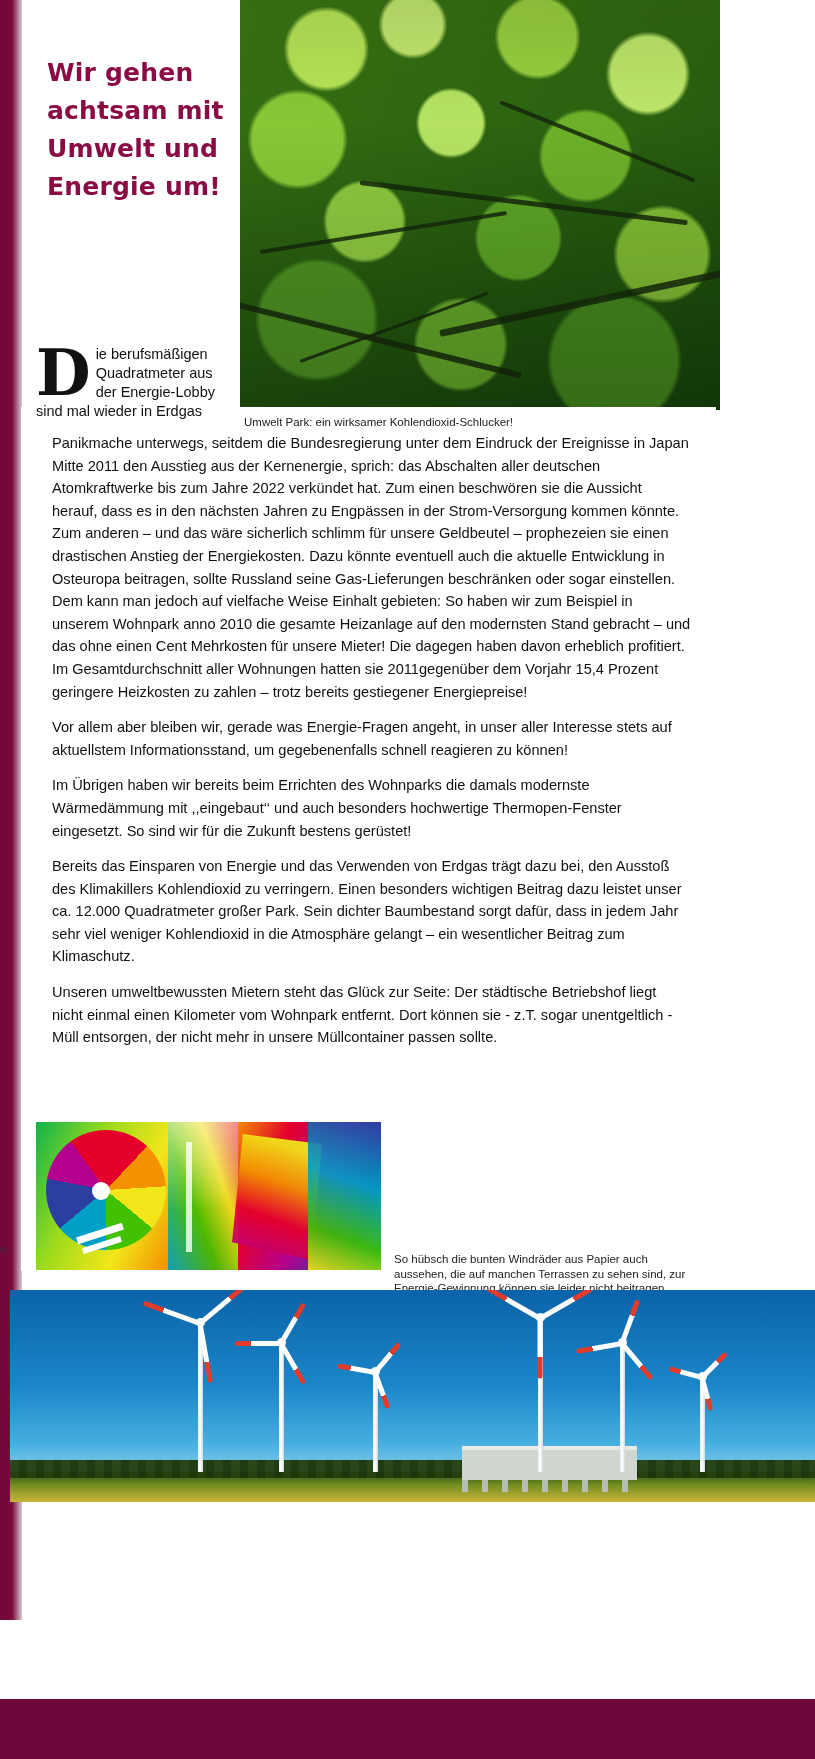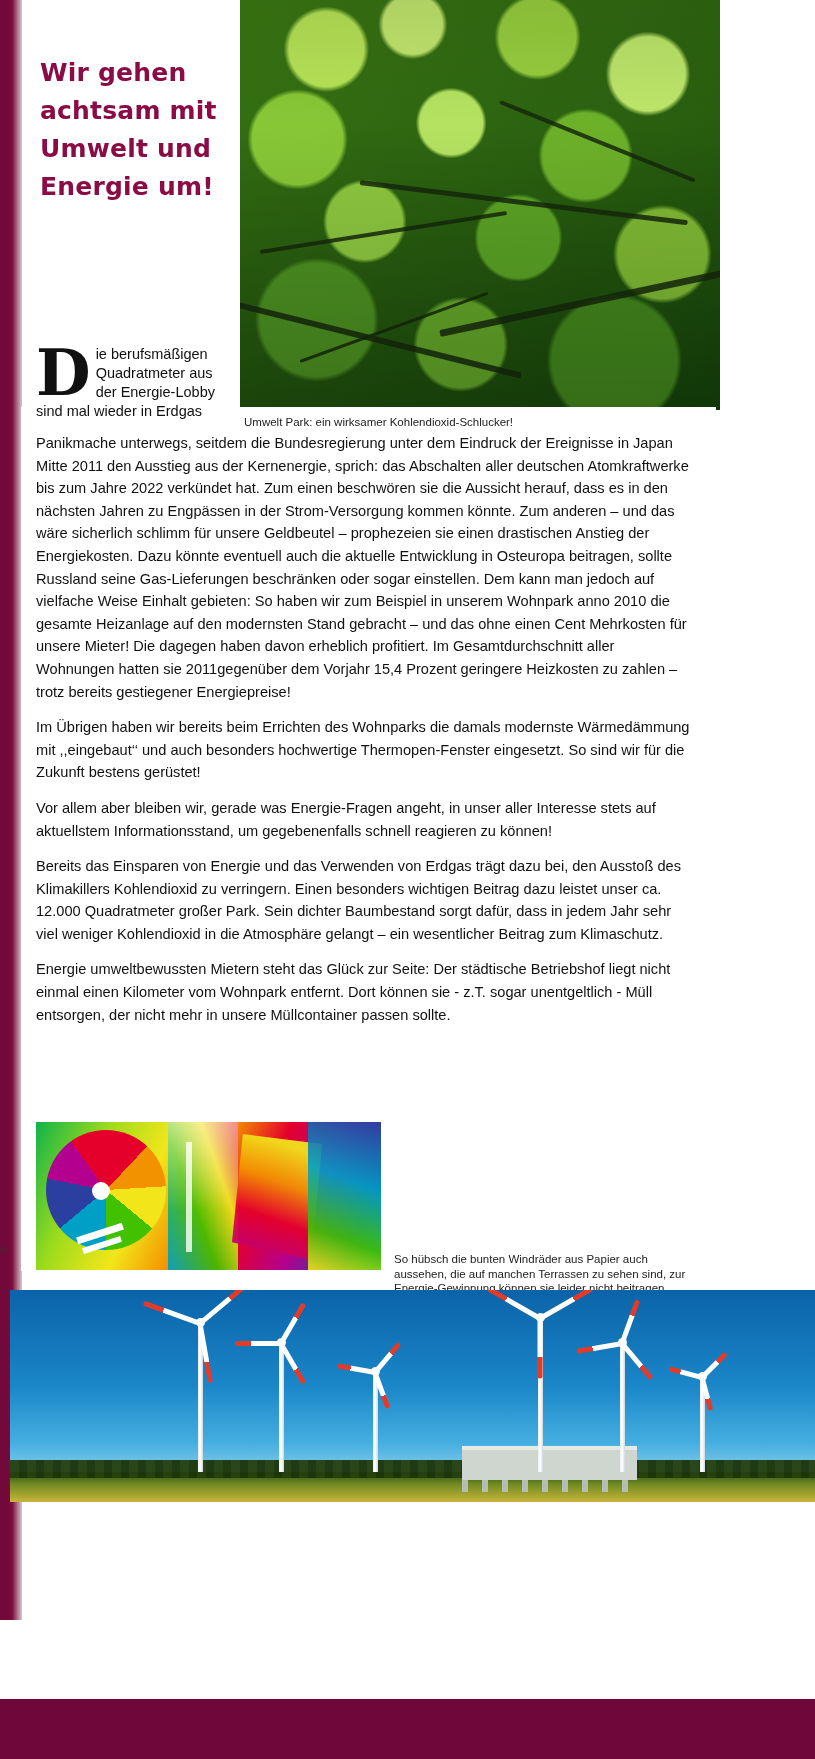--- a/index.html
+++ b/index.html
@@ -42,21 +42,21 @@
   .bottom-band-light {
     position: absolute;
     left: 0; bottom: 60px;
     width: 815px; height: 12px;
     background: #ffffff;
   }
 
   
   .headline {
     position: absolute;
-    left: 40px; top: 54px;
+    left: 47px; top: 54px;
     width: 200px;
     color: #8b0b45;
     font-size: 25px;
     line-height: 38px;
     font-weight: bold;
     font-family: "DejaVu Sans", sans-serif;
     letter-spacing: 0.2px;
   }
 
   
@@ -135,21 +135,21 @@
 
   .body-text {
     position: absolute;
     left: 36px; top: 432px;
     width: 655px;
     font-size: 14.6px;
     line-height: 22.6px;
     color: #111111;
   }
   .body-text p {
-    margin: 0 0 13px 0;
+    margin: 0 0 13px 16px;
   }
   .body-text p.first {
     margin-top: 0;
   }
 
   
   .photo-pinwheel {
     position: absolute;
     left: 36px; top: 1122px;
     width: 345px; height: 148px;
@@ -264,24 +264,24 @@
   <div class="dropcap-block">
     <span class="dropcap">D</span>
     <div>ie berufsmäßigen</div>
     <div>Quadratmeter aus</div>
     <div>der Energie-Lobby</div>
     <div class="lead-line4">sind mal wieder in Erdgas</div>
   </div>
 
   <div class="body-text">
     <p class="first">Panikmache unterwegs, seitdem die Bundesregierung unter dem Eindruck der Ereignisse in Japan Mitte 2011 den Ausstieg aus der Kernenergie, sprich: das Abschalten aller deutschen Atomkraftwerke bis zum Jahre 2022 verkündet hat. Zum einen beschwören sie die Aussicht herauf, dass es in den nächsten Jahren zu Engpässen in der Strom-Versorgung kommen könnte. Zum anderen – und das wäre sicherlich schlimm für unsere Geldbeutel – prophezeien sie einen drastischen Anstieg der Energiekosten. Dazu könnte eventuell auch die aktuelle Entwicklung in Osteuropa beitragen, sollte Russland seine Gas-Lieferungen beschränken oder sogar einstellen. Dem kann man jedoch auf vielfache Weise Einhalt gebieten: So haben wir zum Beispiel in unserem Wohnpark anno 2010 die gesamte Heizanlage auf den modernsten Stand gebracht – und das ohne einen Cent Mehrkosten für unsere Mieter!  Die dagegen haben davon erheblich profitiert. Im Gesamtdurchschnitt aller Wohnungen hatten sie 2011gegenüber dem Vorjahr 15,4 Prozent geringere Heizkosten zu zahlen – trotz bereits gestiegener Energiepreise!</p>
+    <p>Vor allem aber bleiben wir, gerade was Energie-Fragen angeht, in unser aller Interesse stets auf aktuellstem Informationsstand, um gegebenenfalls schnell reagieren zu können!</p>
     <p>Im Übrigen haben wir bereits beim Errichten des Wohnparks die damals modernste Wärmedämmung mit ,,eingebaut‘‘ und auch besonders hochwertige Thermopen-Fenster eingesetzt. So sind wir für die Zukunft bestens gerüstet!</p>
-    <p>Vor allem aber bleiben wir, gerade was Energie-Fragen angeht, in unser aller Interesse stets auf aktuellstem Informationsstand, um gegebenenfalls schnell reagieren zu können!</p>
     <p>Bereits das Einsparen von Energie und das Verwenden von Erdgas trägt dazu bei, den Ausstoß des Klimakillers Kohlendioxid zu verringern. Einen besonders wichtigen Beitrag dazu leistet unser ca. 12.000 Quadratmeter großer Park. Sein dichter Baumbestand sorgt dafür, dass in jedem Jahr sehr viel weniger Kohlendioxid in die Atmosphäre gelangt – ein wesentlicher Beitrag zum Klimaschutz.</p>
-    <p>Energie umweltbewussten Mietern steht das Glück zur Seite: Der städtische Betriebshof liegt nicht einmal einen Kilometer vom Wohnpark entfernt. Dort können sie - z.T. sogar unentgeltlich - Müll entsorgen, der nicht mehr in unsere Müllcontainer passen sollte.</p>
+    <p>Unseren umweltbewussten Mietern steht das Glück zur Seite: Der städtische Betriebshof liegt nicht einmal einen Kilometer vom Wohnpark entfernt. Dort können sie - z.T. sogar unentgeltlich - Müll entsorgen, der nicht mehr in unsere Müllcontainer passen sollte.</p>
   </div>
 
   <div class="photo-pinwheel">
     <div class="p" style="left:0;top:0;width:345px;height:148px;background:linear-gradient(115deg,#0fb34a 0%,#9ddb1c 18%,#f2e61a 34%,#f39200 48%,#e4002b 62%,#b4008e 76%,#2b3fa0 90%,#00a0c6 100%);"></div>
     <div class="p" style="left:10px;top:8px;width:120px;height:120px;border-radius:50%;background:conic-gradient(#e4002b 0 12%,#f39200 12% 24%,#f2e61a 24% 36%,#41c100 36% 50%,#00a0c6 50% 64%,#2b3fa0 64% 78%,#b4008e 78% 90%,#e4002b 90% 100%);"></div>
     <div class="p" style="left:56px;top:60px;width:18px;height:18px;border-radius:50%;background:#ffffff;"></div>
     <div class="p" style="left:132px;top:0;width:70px;height:148px;background:linear-gradient(180deg,rgba(255,255,255,0.55),rgba(255,255,255,0) 60%),linear-gradient(70deg,#00a0c6,#41c100 40%,#f2e61a 70%,#e4002b);opacity:0.92;"></div>
     <div class="p" style="left:196px;top:12px;width:90px;height:126px;background:linear-gradient(20deg,#b4008e,#e4002b 35%,#f39200 60%,#f2e61a 85%);clip-path:polygon(12% 0,100% 8%,88% 100%,0 86%);opacity:0.93;"></div>
     <div class="p" style="left:272px;top:0;width:73px;height:148px;background:linear-gradient(200deg,#2b3fa0,#00a0c6 40%,#41c100 75%,#f2e61a);opacity:0.9;"></div>
     <div class="p" style="left:40px;top:108px;width:48px;height:7px;background:#ffffff;transform:rotate(-18deg);"></div>

